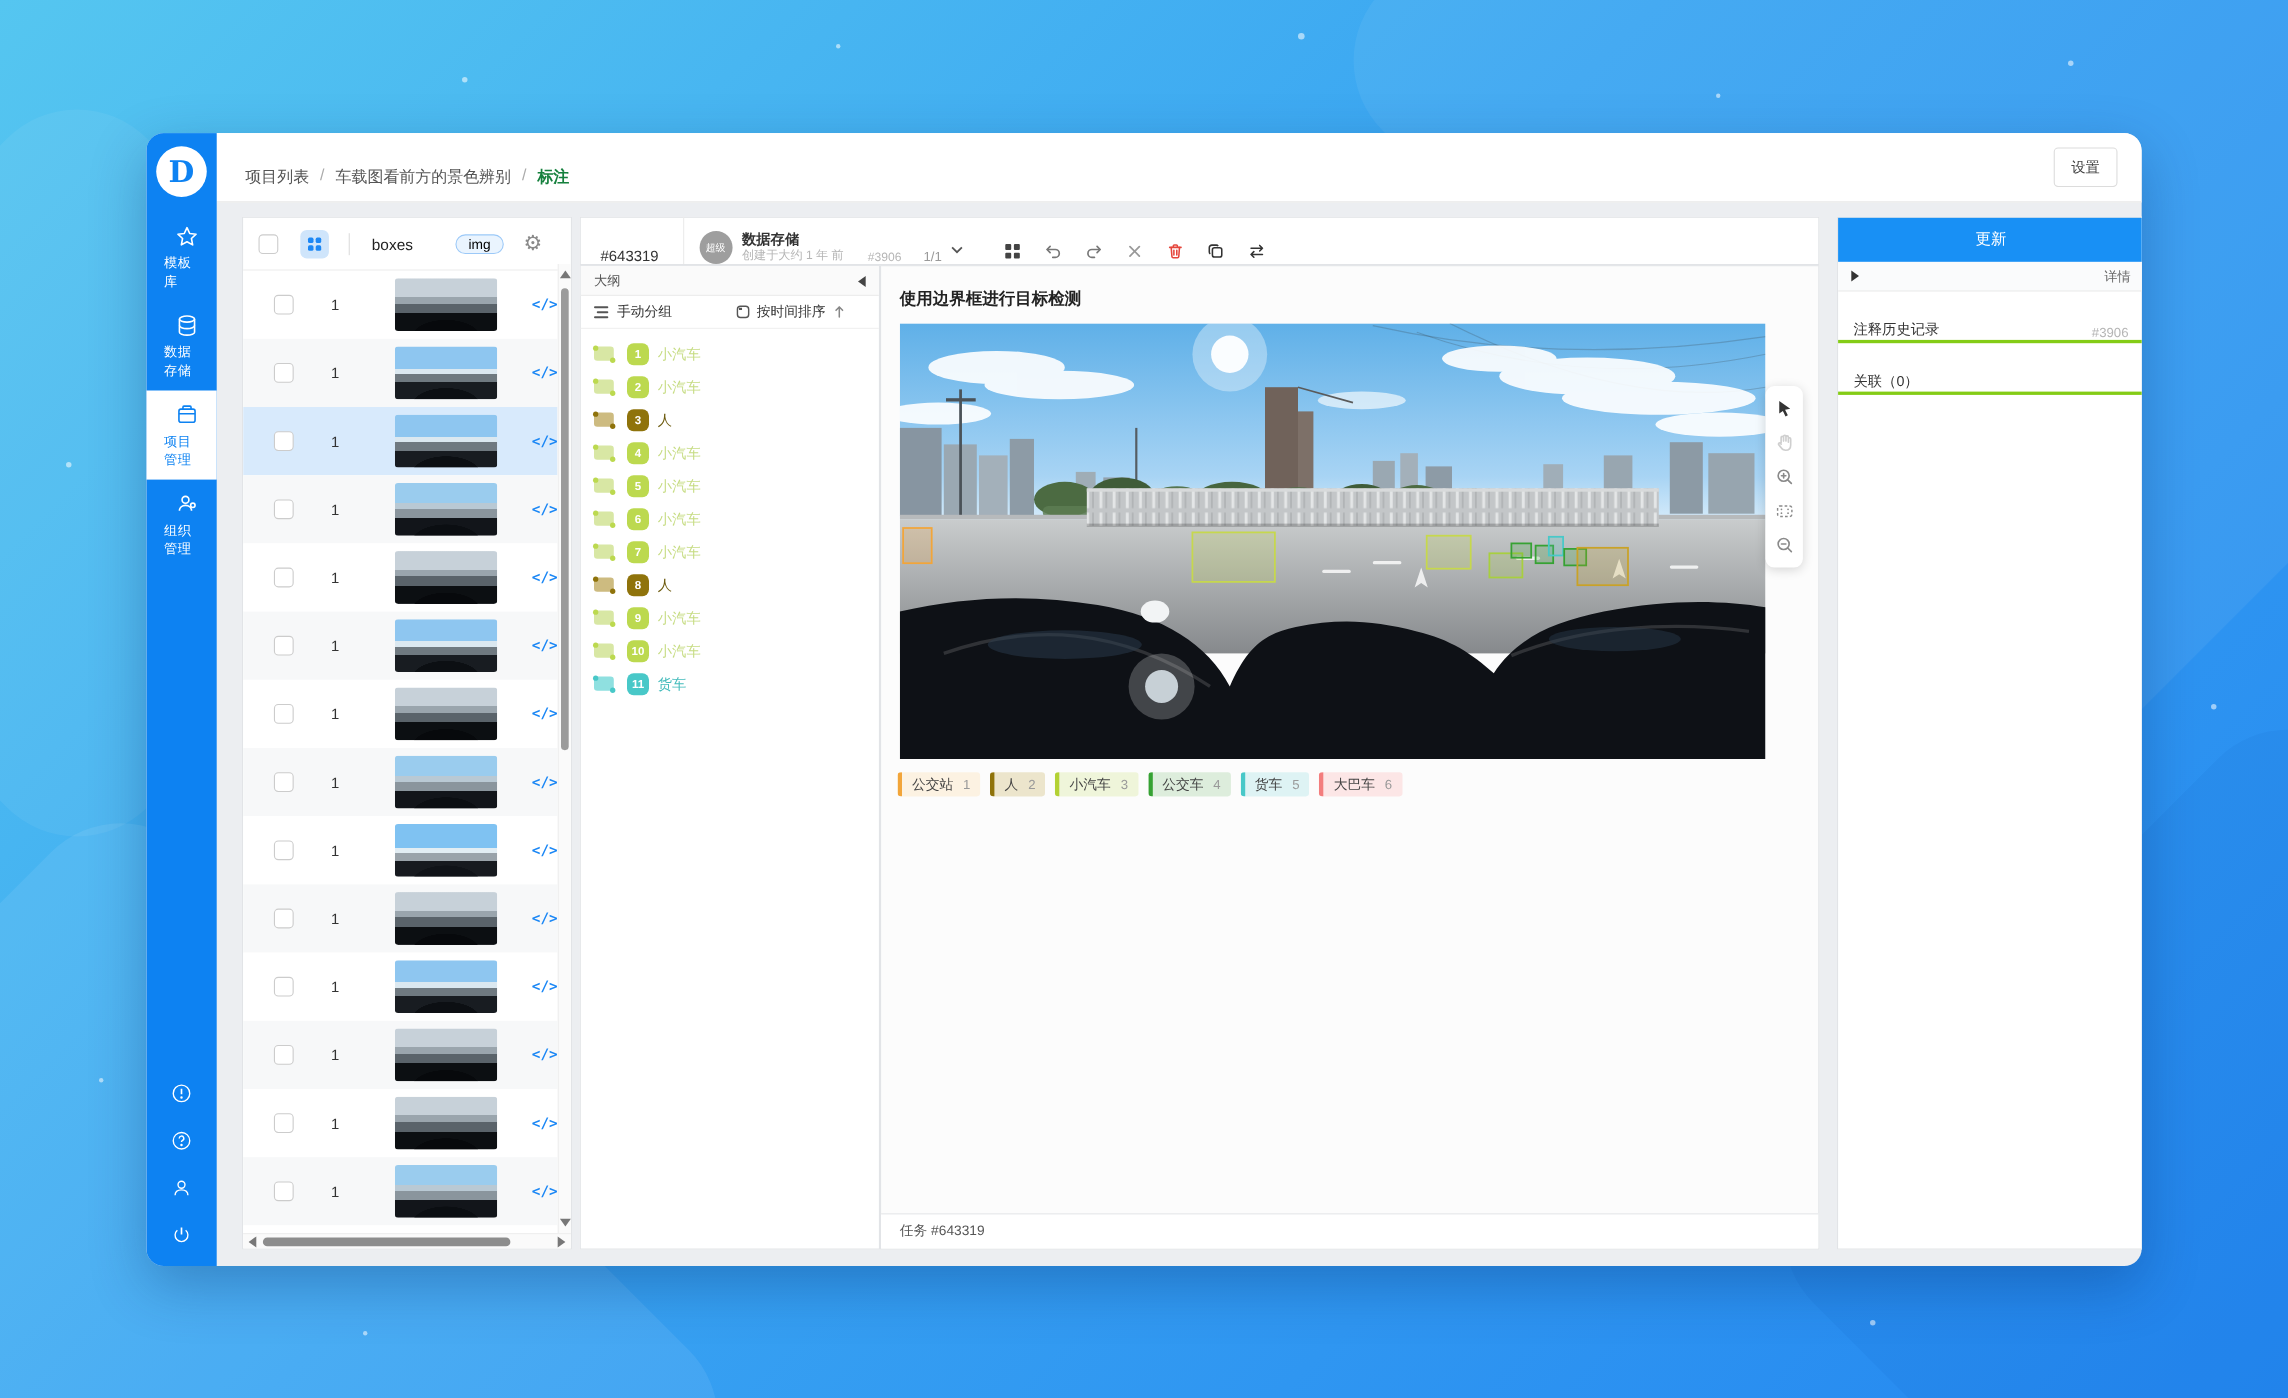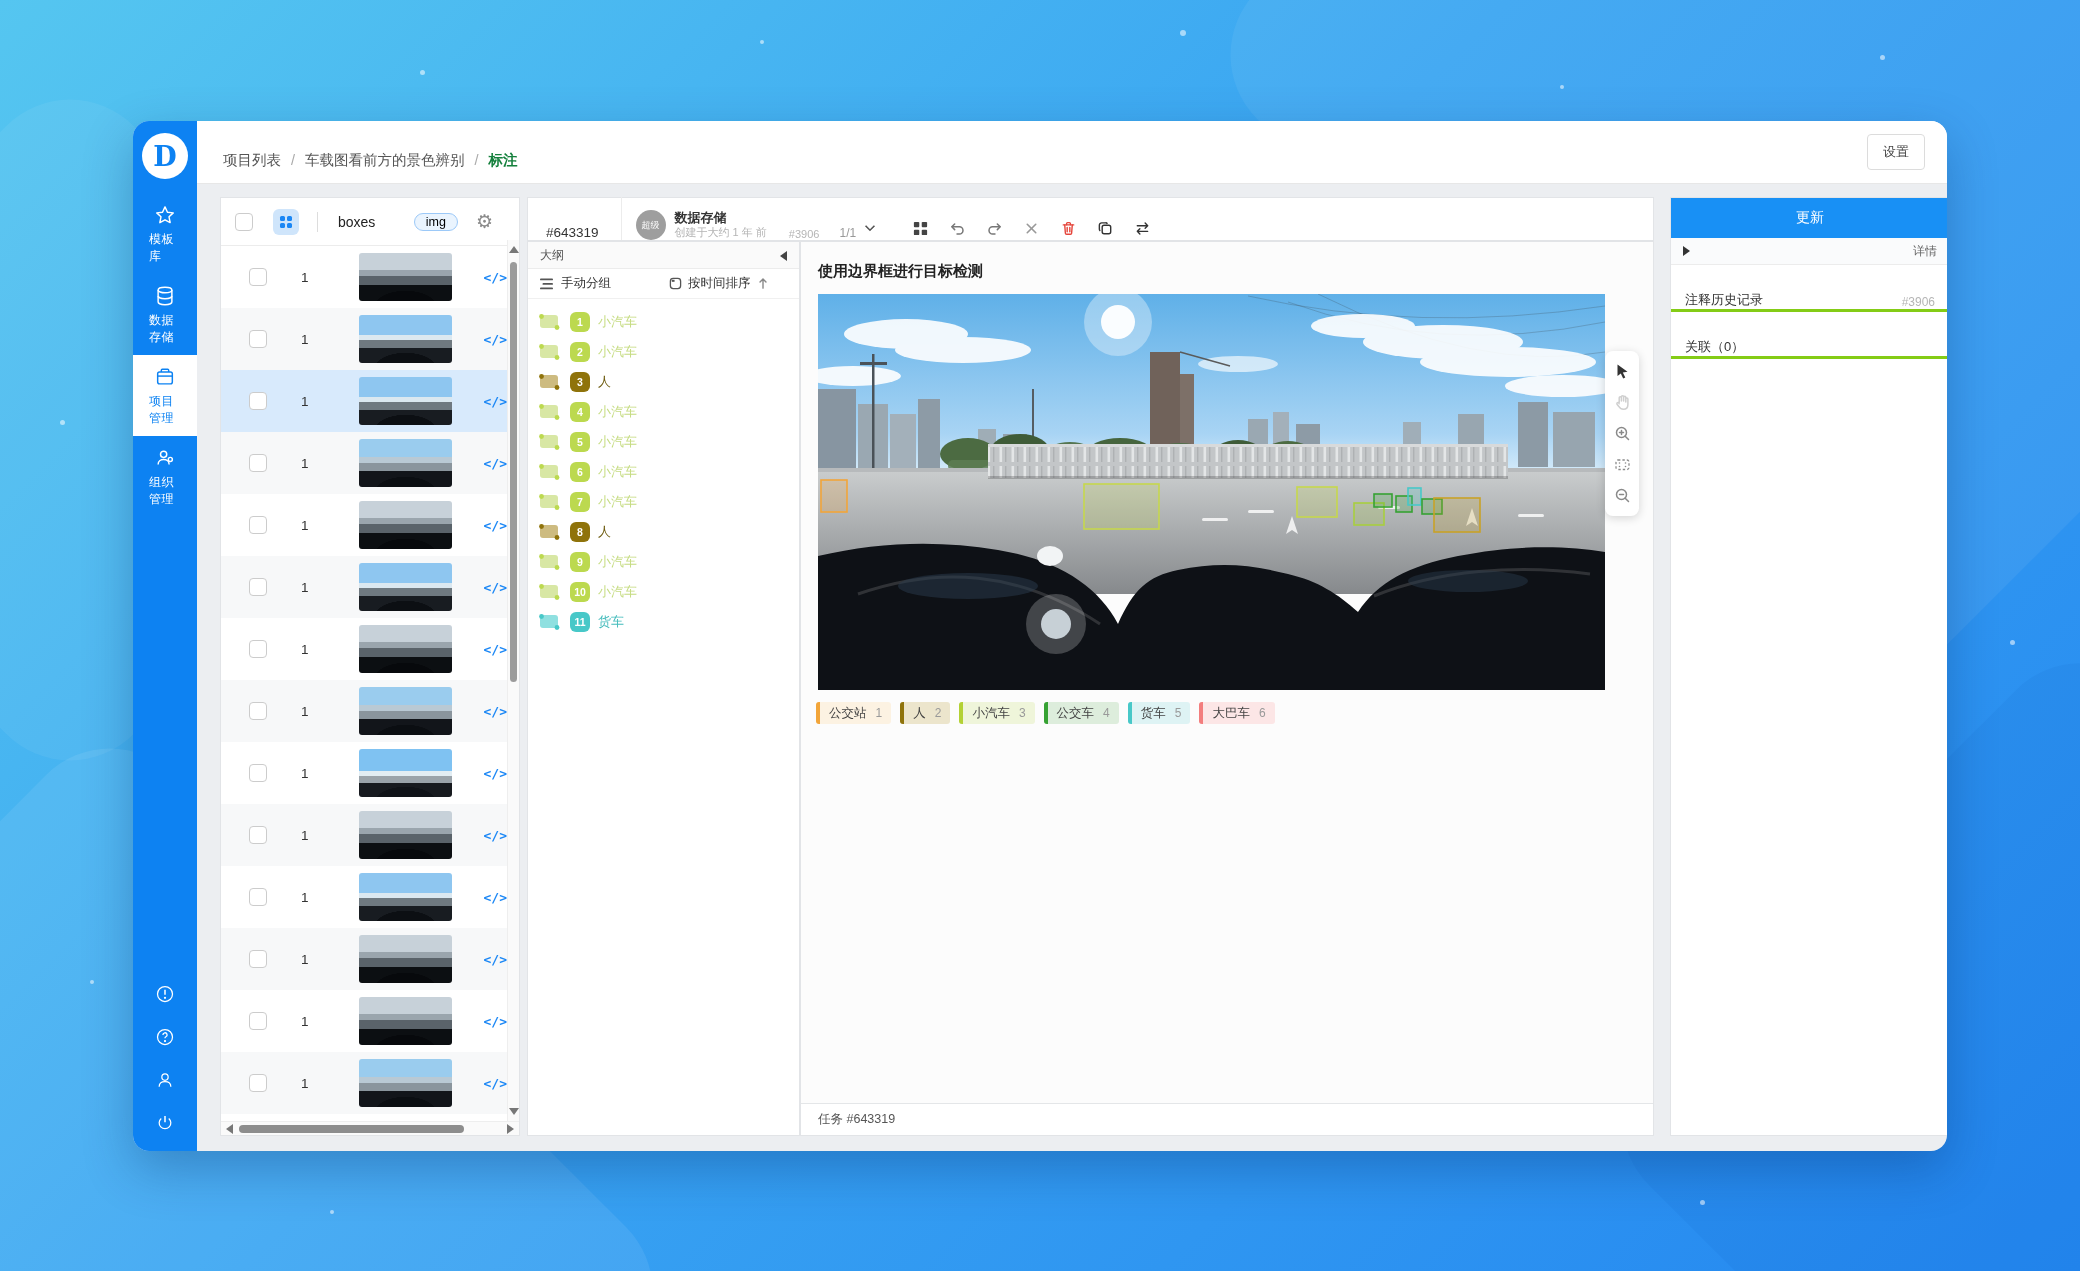--- a/index.html
+++ b/index.html
@@ -18,21 +18,21 @@
   
   .window { position:absolute; left:133px; top:121px; width:1814px; height:1030px;
     background:#eceef1; border-radius:16px; box-shadow:0 18px 50px rgba(0,40,100,.30); overflow:hidden; }
 
   
   .sidebar { position:absolute; left:0; top:0; width:64px; height:100%; background:#0d82f2; z-index:5;
     display:flex; flex-direction:column; align-items:center; }
   .logo { width:46px; height:46px; border-radius:50%; background:#fff; margin:12px 0 14px;
     display:flex; align-items:center; justify-content:center; }
   .logo span { color:#0d82f2; font-size:27px; font-weight:bold; font-family:"DejaVu Serif",serif; }
-  .nav-item { width:64px; padding:11px 16px 9px; display:flex; flex-direction:column; align-items:center; gap:5px;
+  .nav-item { width:64px; padding:11px 16px 9px; display:flex; flex-direction:column; align-items:flex-end; gap:5px;
     color:#fff; cursor:pointer; }
   .nav-item .nav-label { font-size:12px; letter-spacing:.5px; }
   .nav-item svg { width:22px; height:22px; stroke:#fff; fill:none; stroke-width:1.6; }
   .nav-item.active { background:#fff; color:#0d82f2; }
   .nav-item.active svg { stroke:#0d82f2; }
   .side-bottom { margin-top:auto; margin-bottom:18px; display:flex; flex-direction:column; gap:23px; align-items:center; }
   .side-bottom svg { width:20px; height:20px; stroke:#fff; fill:none; stroke-width:1.5; cursor:pointer; }
 
   
   .header { position:absolute; left:64px; right:0; top:0; height:63px; background:#fff;

